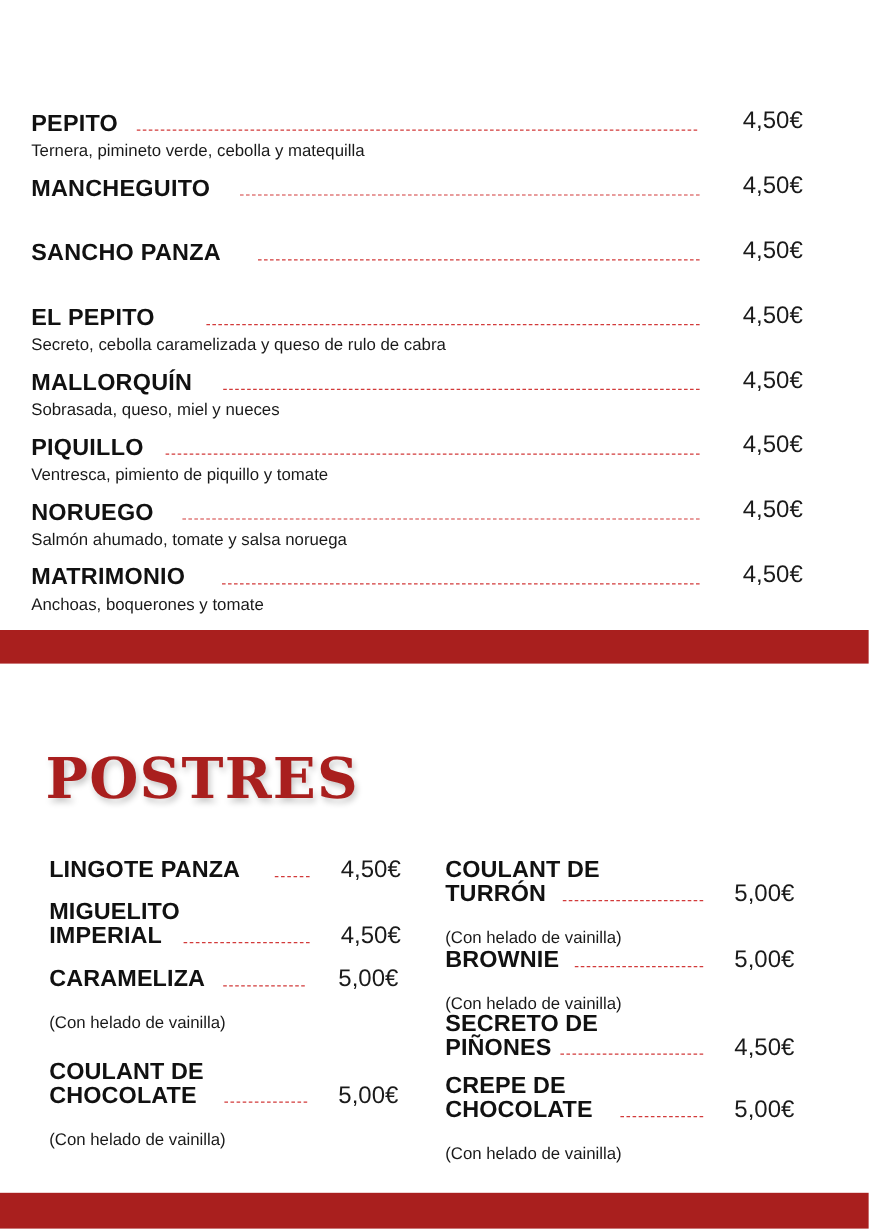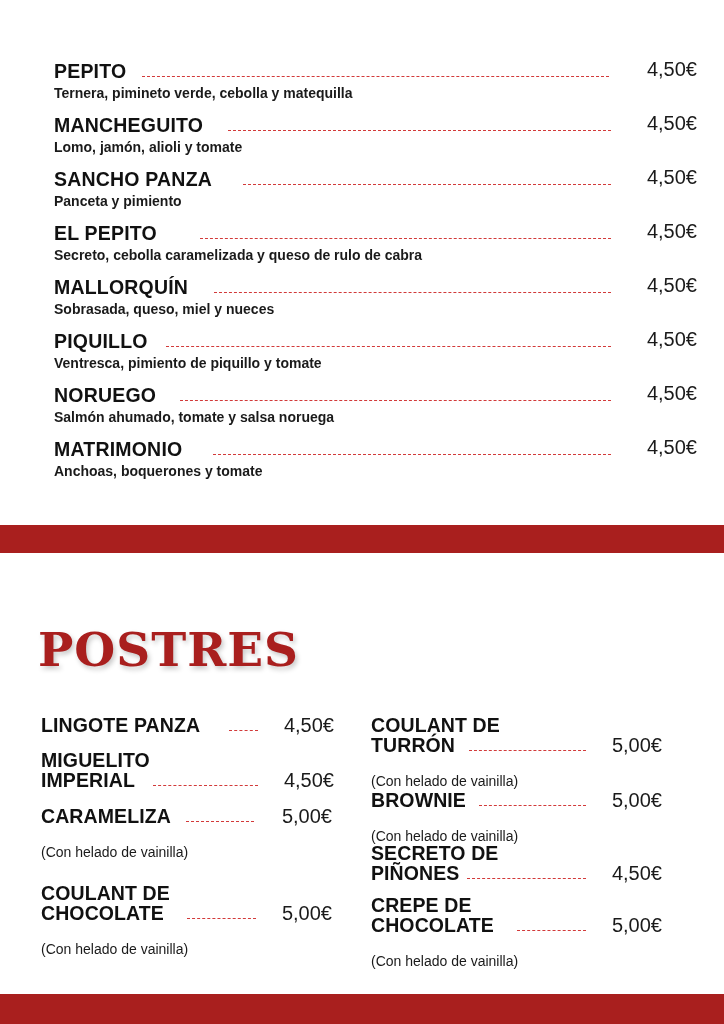--- a/index.html
+++ b/index.html
@@ -1,24 +1,24 @@
 <!DOCTYPE html>
 <html><head>
 <meta charset="utf-8">
 <style>
   * { box-sizing: border-box; margin: 0; padding: 0; }
   html, body { width: 724px; height: 1024px; background: #ffffff; overflow: hidden; }
   body { position: relative; font-family: "Liberation Sans", "DejaVu Sans", sans-serif; color: #111111; }
 
-  .top-item { position: absolute; left: 54px; width: 643px; height: 50px; }
+  .top-item { position: absolute; left: 26px; width: 643px; height: 50px; margin-top: 32px; }
   .top-item .row { position: relative; height: 24px; display: flex; align-items: flex-end; }
   .top-item .name { font-weight: 700; font-size: 19.5px; letter-spacing: 0.2px; line-height: 22px; white-space: nowrap; }
   .top-item .dots { position: absolute; bottom: 5px; height: 0; border-bottom: 1px dashed #d23a3a; right: 88px; }
   .top-item .price { position: absolute; right: 0; top: 0; font-size: 20px; line-height: 22px; color: #1a1a1a; }
-  .top-item .desc { font-size: 14px; line-height: 18px; color: #1a1a1a; margin-top: 2px; font-weight: bold; }
+  .top-item .desc { font-size: 14px; line-height: 18px; color: #1a1a1a; margin-top: 2px; }
 
   .band { position: absolute; left: 0; width: 724px; background: #a91f1e; }
   .band-mid { top: 525px; height: 28px; }
   .band-bottom { top: 994px; height: 30px; }
 
   .title { position: absolute; left: 38px; top: 614px; font-family: "DejaVu Serif", "Liberation Serif", serif; font-weight: 700; font-size: 47px; line-height: 72px; color: #a91f1e; letter-spacing: 1px; text-shadow: 2px 3px 5px rgba(0,0,0,0.22); }
 
   .d-item { position: absolute; }
   .d-item .nm { font-weight: 700; font-size: 19.5px; line-height: 19px; letter-spacing: 0.1px; white-space: nowrap; }
   .d-item .lastline { position: relative; height: 20px; }
@@ -38,29 +38,27 @@
         <span class="price">4,50€</span>
       </div>
     <div class="desc">Ternera, pimineto verde, cebolla y matequilla</div>
   </div>
   <div class="top-item" style="top:112px">
     <div class="row">
         <span class="name">MANCHEGUITO</span>
         <span class="dots" style="left:174px; right:86px"></span>
         <span class="price">4,50€</span>
       </div>
-    <div class="desc">Lomo, jamón, alioli y tomate</div>
   </div>
   <div class="top-item" style="top:166px">
     <div class="row">
         <span class="name">SANCHO PANZA</span>
         <span class="dots" style="left:189px; right:86px"></span>
         <span class="price">4,50€</span>
       </div>
-    <div class="desc">Panceta y pimiento</div>
   </div>
   <div class="top-item" style="top:220px">
     <div class="row">
         <span class="name">EL PEPITO</span>
         <span class="dots" style="left:146px; right:86px"></span>
         <span class="price">4,50€</span>
       </div>
     <div class="desc">Secreto, cebolla caramelizada y queso de rulo de cabra</div>
   </div>
   <div class="top-item" style="top:274px">

